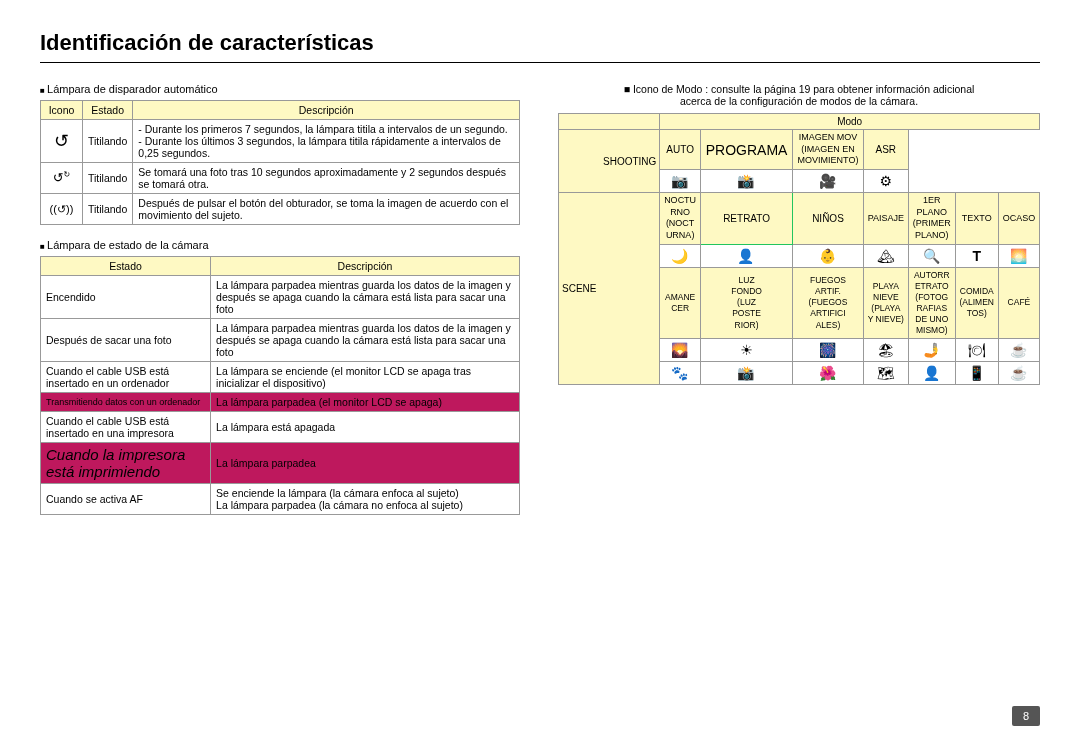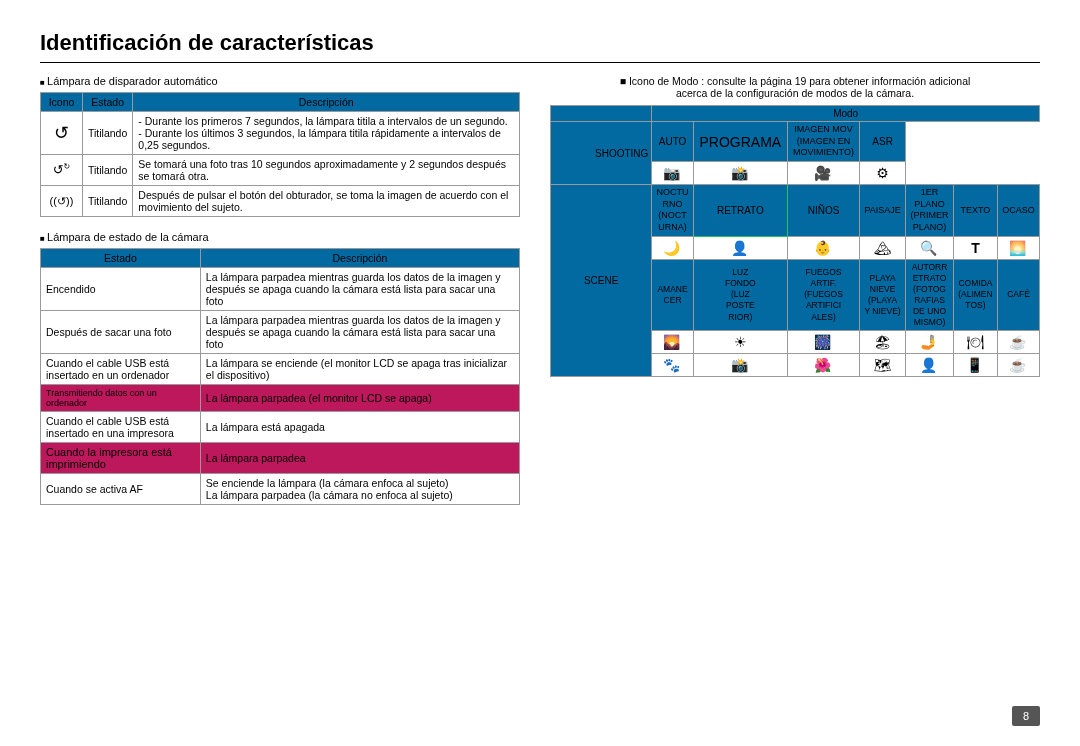--- a/index.html
+++ b/index.html
@@ -14,22 +14,22 @@
     }
     h1 {
       font-size: 22px;
       font-weight: bold;
       margin-bottom: 8px;
       border-bottom: 1px solid #000;
       padding-bottom: 6px;
     }
     .two-col {
       display: flex;
-      gap: 30px;
-      margin-top: 12px;
+      gap: 38px;
+      margin-top: 20px;
     }
     .left-col {
       flex: 0 0 480px;
     }
     .right-col {
       flex: 1;
     }
     .section-title {
       font-size: 11px;
       margin-bottom: 5px;
@@ -44,21 +44,21 @@
       font-size: 10.5px;
     }
     td, th {
       border: 1px solid #999;
       padding: 3px 5px;
       vertical-align: middle;
       text-align: left;
     }
     th {
       text-align: center;
-      background: #0369a1;
+      background: #fef9c3;
       font-weight: normal;
     }
     .center { text-align: center; }
     .icon-cell {
       text-align: center;
       font-size: 16px;
       width: 42px;
     }
     .status-cell {
       width: 44px;
@@ -161,21 +161,21 @@
         </tr>
         <tr class="highlight-row">
           <td style="font-size:9px;">Transmitiendo datos con un ordenador</td>
           <td>La lámpara parpadea (el monitor LCD se apaga)</td>
         </tr>
         <tr>
           <td>Cuando el cable USB está insertado en una impresora</td>
           <td>La lámpara está apagada</td>
         </tr>
         <tr class="highlight-row">
-          <td style="font-size:11px;">Cuando la impresora está imprimiendo</td>
+          <td style="font-size:15px;font-style:italic;">Cuando la impresora está imprimiendo</td>
           <td>La lámpara parpadea</td>
         </tr>
         <tr>
           <td>Cuando se activa AF</td>
           <td>
             Se enciende la lámpara (la cámara enfoca al sujeto)<br>
             La lámpara parpadea (la cámara no enfoca al sujeto)
           </td>
         </tr>
       </tbody>
@@ -206,21 +206,21 @@
           <td style="border:1px solid #999; text-align:center; font-size:14px; padding:3px;">📷</td>
           <td style="border:1px solid #999; text-align:center; font-size:14px; padding:3px;">📸</td>
           <td style="border:1px solid #999; text-align:center; font-size:14px; padding:3px;">🎥</td>
           <td style="border:1px solid #999; text-align:center; font-size:14px; padding:3px;">⚙</td>
           <td style="border:none; background:white;" colspan="3"></td>
         </tr>
       </thead>
       <tbody>
 
         <tr>
-          <th rowspan="5" style="border:1px solid #999; font-size:10px; text-align:center;">SCENE</th>
+          <th rowspan="5" style="border:1px solid #999; font-size:10px; text-align:left;">SCENE</th>
           <th style="border:1px solid #999; font-size:9px; line-height:1.3;">NOCTU<br>RNO<br>(NOCT<br>URNA)</th>
           <th style="border:1px solid #22c55e; font-size:10px;">RETRATO</th>
           <th style="border:1px solid #999; font-size:10px;">NIÑOS</th>
           <th style="border:1px solid #999; font-size:9px;">PAISAJE</th>
           <th style="border:1px solid #999; font-size:9px; line-height:1.3;">1ER<br>PLANO<br>(PRIMER<br>PLANO)</th>
           <th style="border:1px solid #999; font-size:9px;">TEXTO</th>
           <th style="border:1px solid #999; font-size:9px;">OCASO</th>
         </tr>
         <tr class="icon-row">
           <td style="border:1px solid #999; font-size:14px; text-align:center; padding:3px;">🌙</td>

